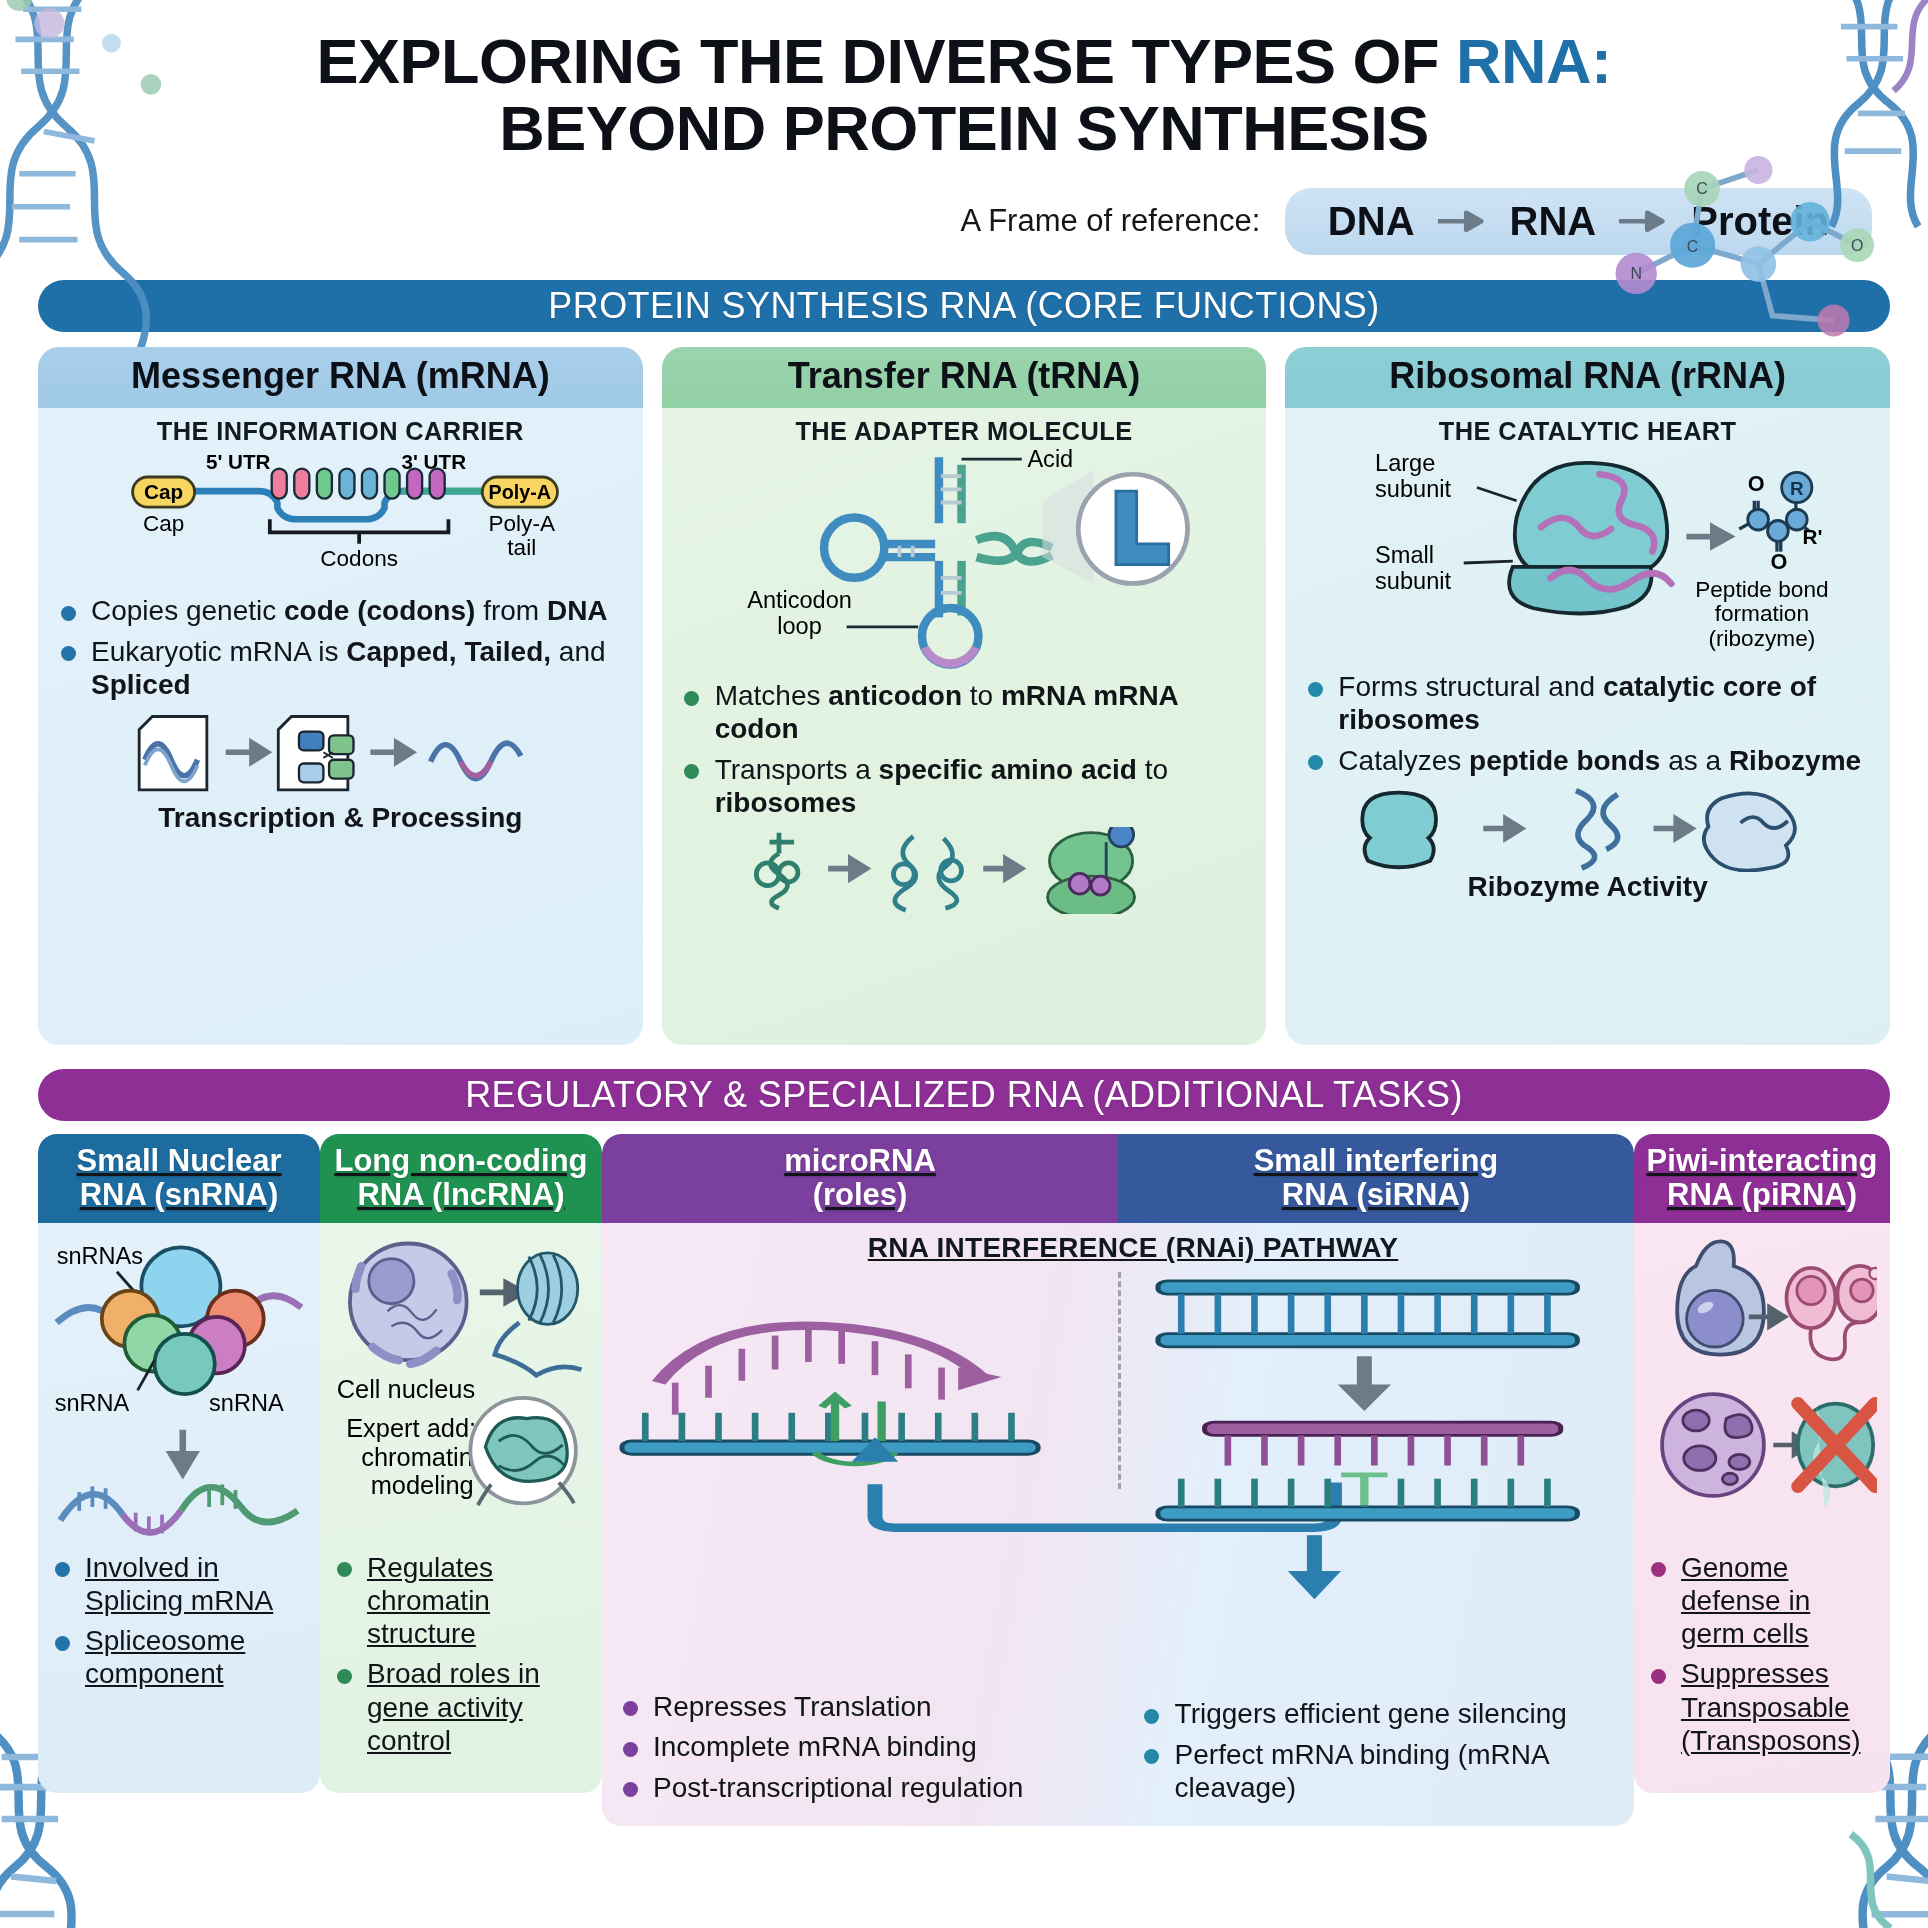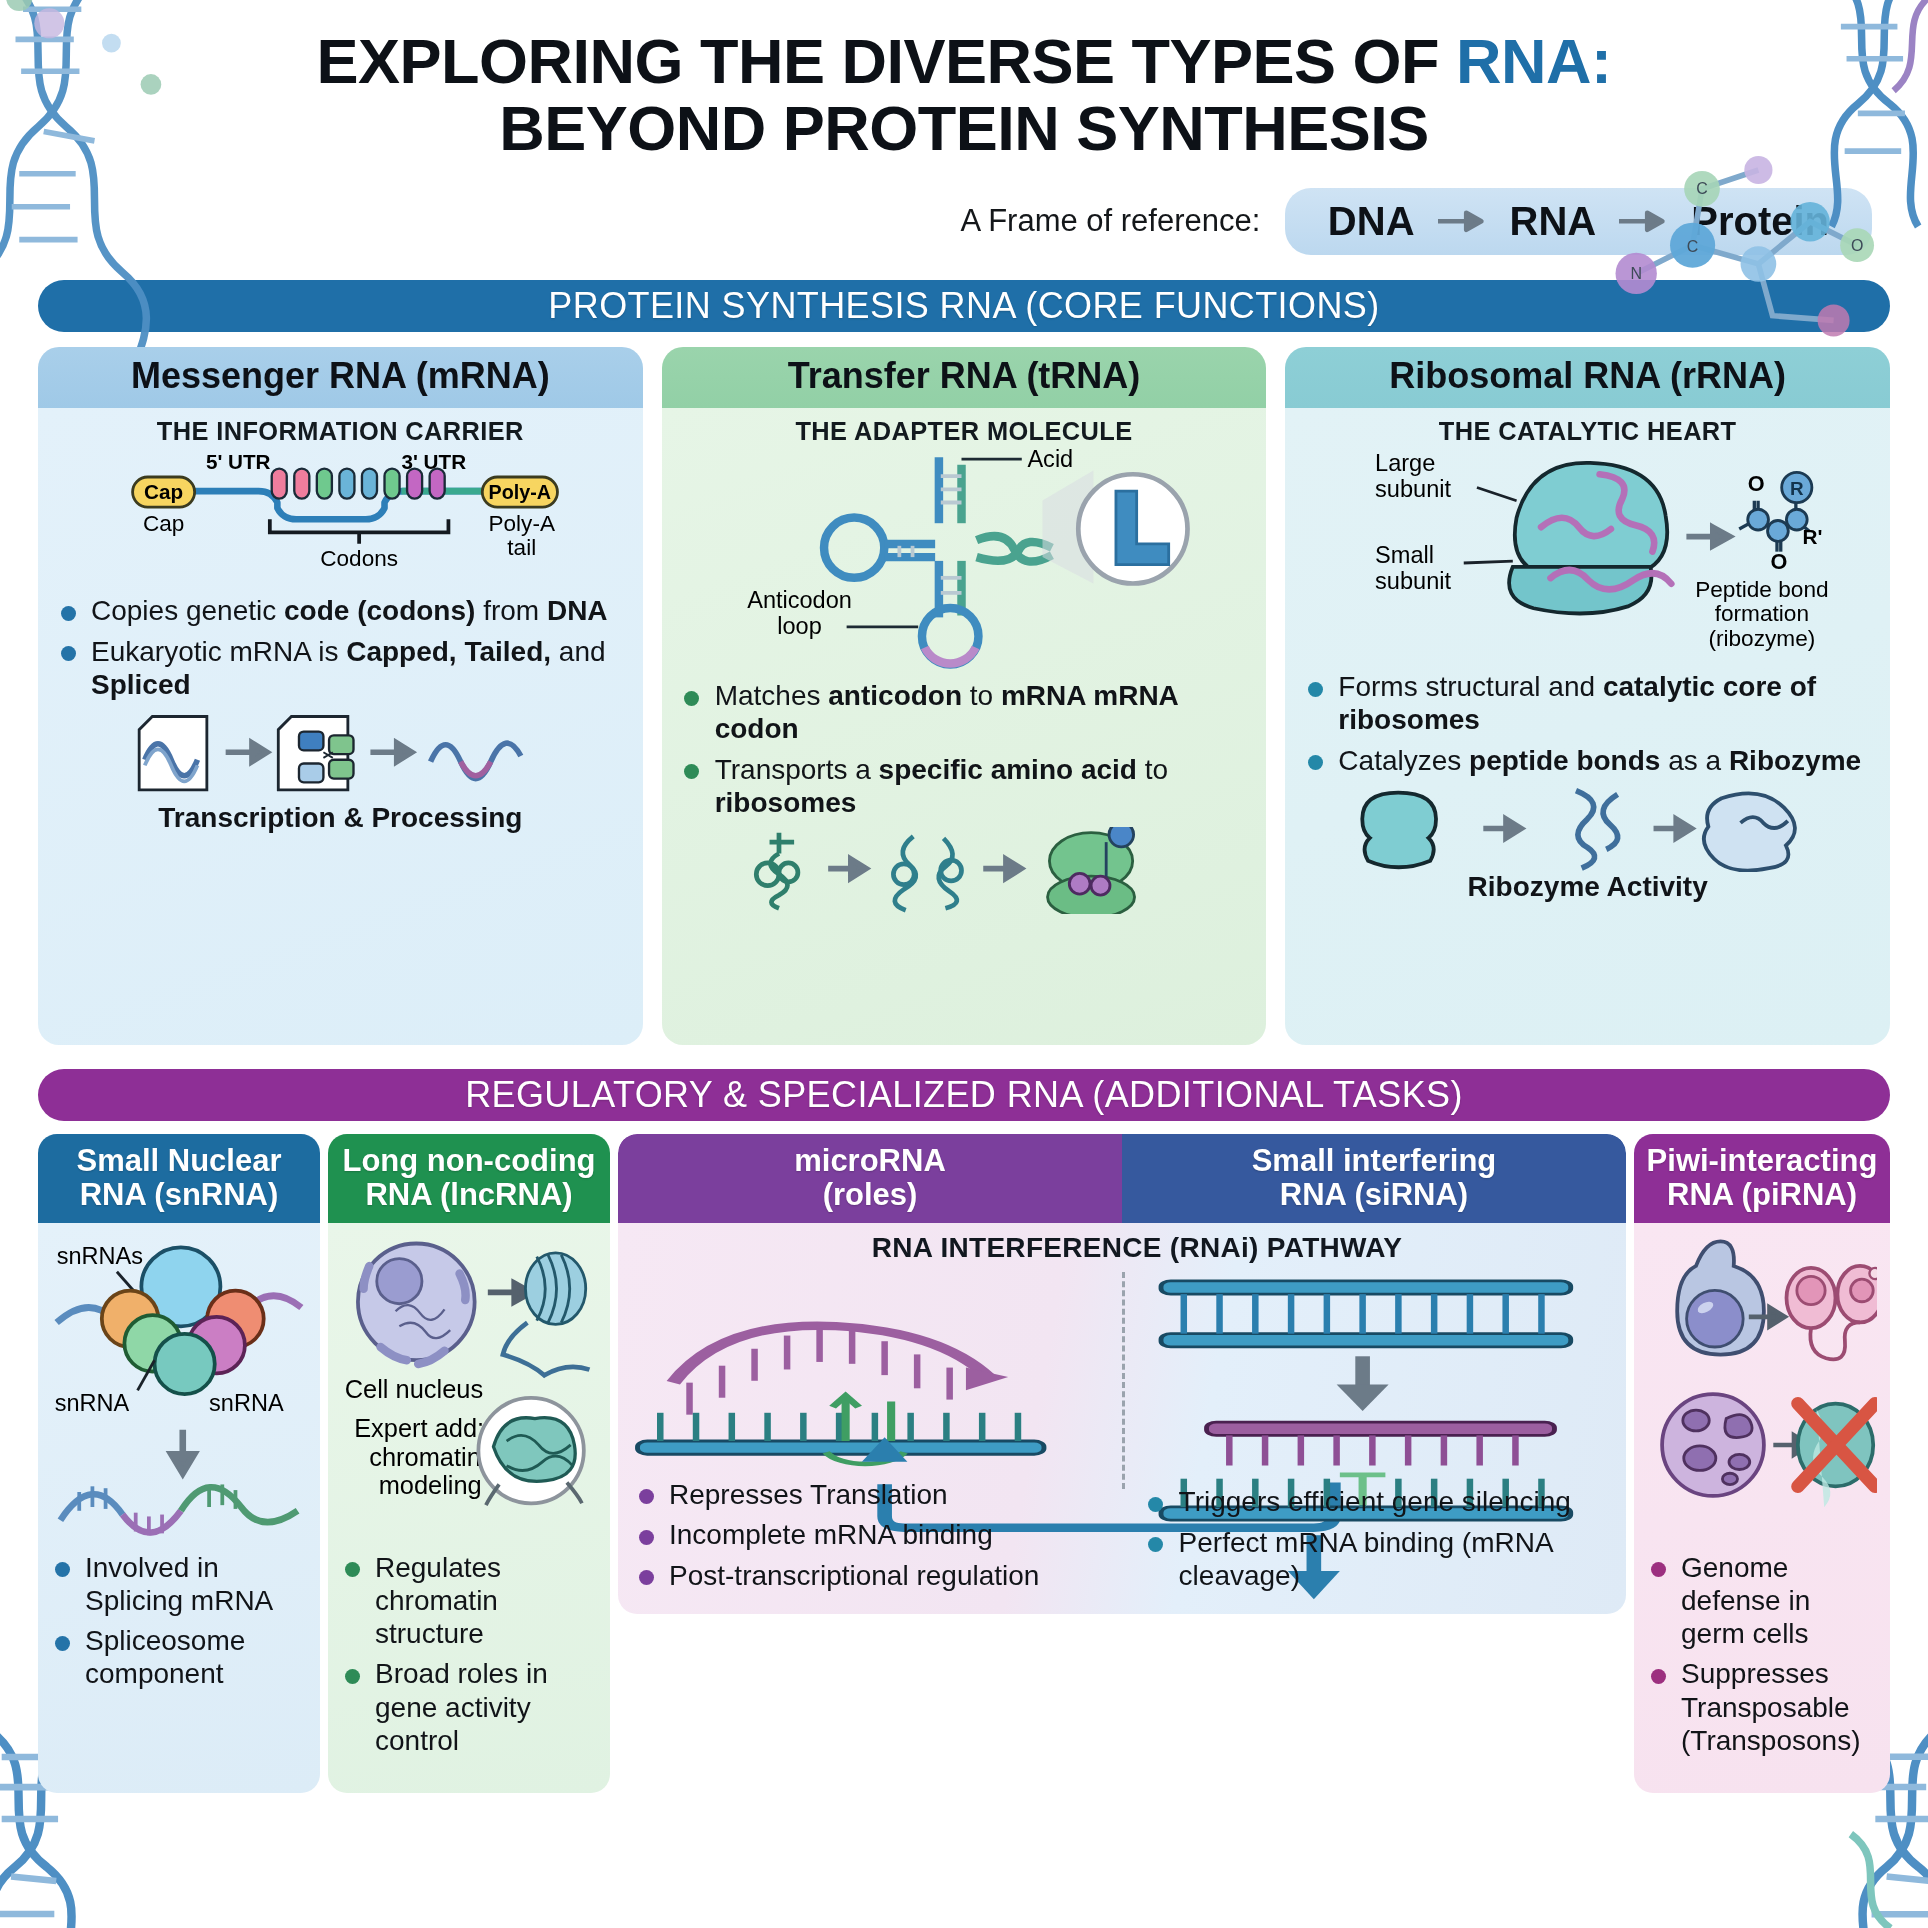--- a/index.html
+++ b/index.html
@@ -95,21 +95,21 @@
   .bl-teal li::before { background: #2488a8; }
   .bl-purple li::before { background: #7b3f9d; }
   .bl-magenta li::before { background: #9c2f7f; }
   .bullets b { font-weight: 800; }
   .card-caption {
     text-align: center; font-weight: 800; font-size: 28px;
     line-height: 1.1;
   }
 
   
-  .reg-row { display: flex; gap: 8px; margin: 13px 38px 0 38px; }
+  .reg-row { display: flex; gap: 0; margin: 13px 38px 0 38px; text-decoration: underline; }
   .reg-card { border-radius: 19px; overflow: hidden; height: 659px;
               display: flex; flex-direction: column; position: relative; }
   .reg-head {
     text-align: center; font-weight: 800; font-size: 31px; line-height: 1.1;
     color: #ffffff; padding: 9.4px 7.5px 11.3px 7.5px;
     text-shadow: 0 0.9px 1.9px rgba(0,0,0,.2);
   }
   .h-snrna { background: #1d6ca0; }
   .h-lncrna { background: #1f9150; }
   .h-mirna { background: #7b3f9d; }
@@ -118,21 +118,21 @@
   .reg-body { flex: 1; padding: 9.4px 13px 11.3px 13px; position: relative; }
   .b-snrna { background: linear-gradient(170deg,#e4f1fa,#dcecf7); }
   .b-lncrna { background: linear-gradient(170deg,#e9f6e9,#e0f2e2); }
   .b-pirna { background: linear-gradient(170deg,#f9e6f2,#f7e2ef); }
 
   .card-snrna { width: 282px; }
   .card-lncrna { width: 282px; }
   .card-rnai { flex: 1; }
   .card-pirna { width: 256px; }
 
-  .rnai-wrap { display: flex; flex-direction: column; height: 480px;
+  .rnai-wrap { display: flex; flex-direction: column; height: 692px;
                border-radius: 19px; overflow: hidden; position: relative; }
   .rnai-heads { display: flex; gap: 0; }
   .rnai-heads .reg-head { flex: 1; }
   .rnai-heads .h-mirna { border-radius: 19px 0 0 0; }
   .rnai-heads .h-sirna { border-radius: 0 19px 0 0; }
   .rnai-body { flex: 1; position: relative;
                background: linear-gradient(100deg,#f6e8f4 0%, #f2e5f2 42%, #e3effa 58%, #deeaf6 100%); }
   .rnai-title {
     text-align: center; font-weight: 800; font-size: 28px;
     letter-spacing: 0.3px; padding-top: 9.4px; color: #121820; margin-left: 30px;

